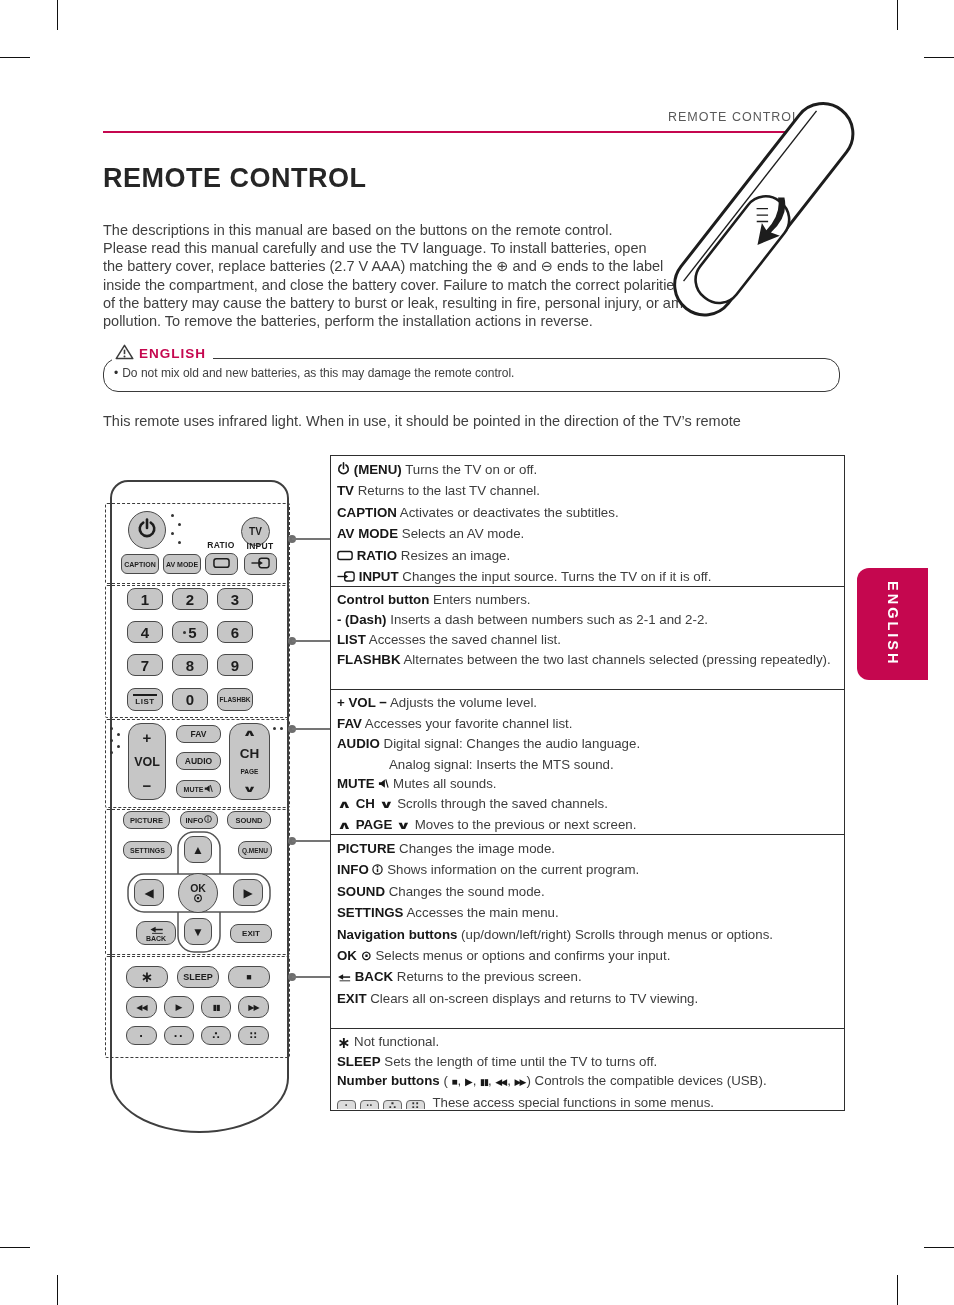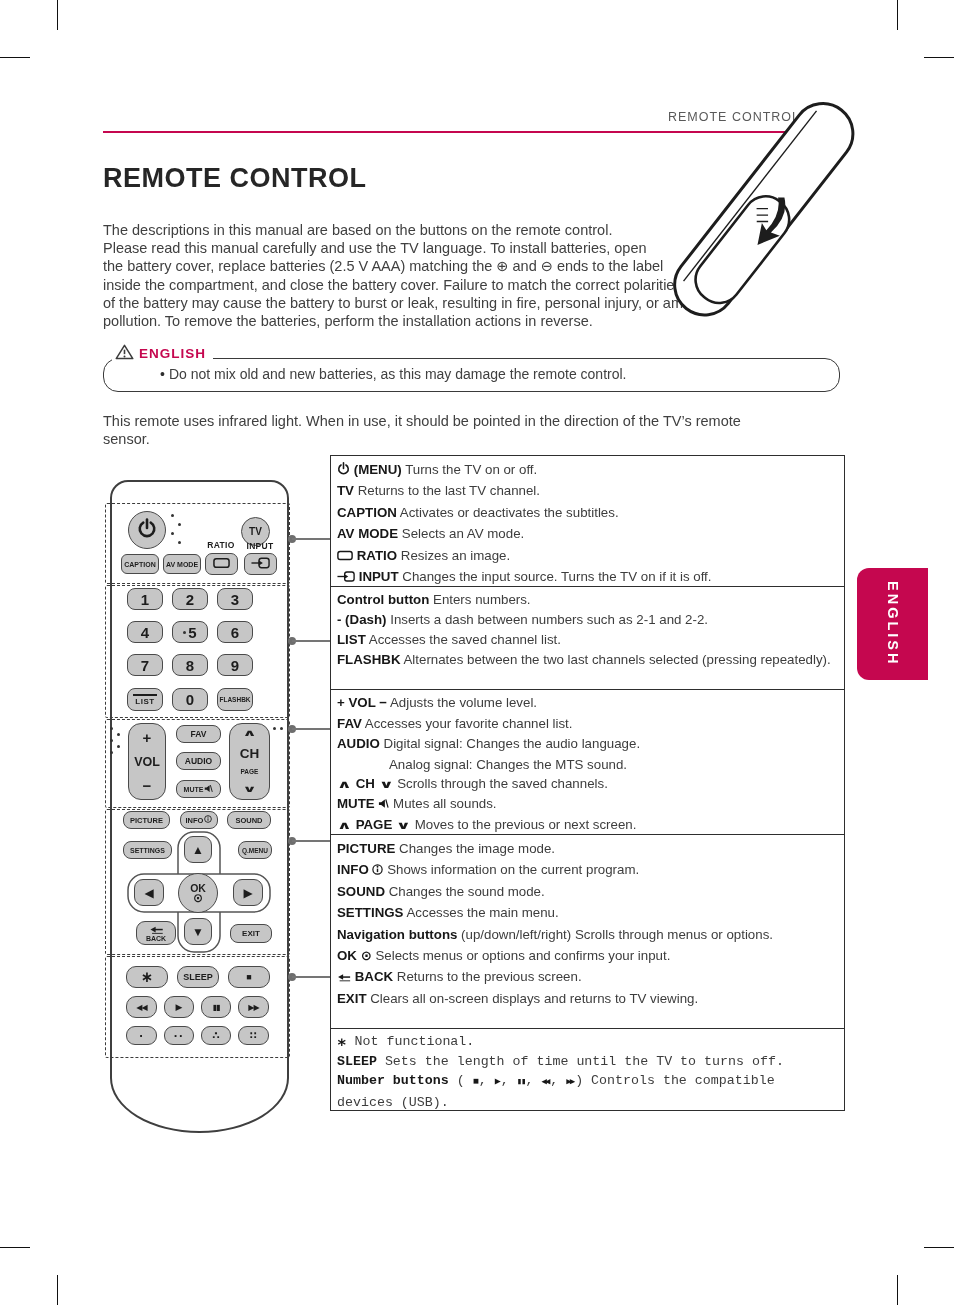--- a/index.html
+++ b/index.html
@@ -16,32 +16,32 @@
   
   .title{position:absolute;left:103px;top:163px;font-size:27px;font-weight:bold;color:#262626;letter-spacing:.5px;}
   .intro{position:absolute;left:103px;top:221px;width:720px;font-size:14.5px;line-height:18.2px;color:#404040;}
   .note{position:absolute;left:103px;top:412px;width:740px;font-size:14.5px;line-height:18.2px;color:#404040;}
   
   .caution-box{position:absolute;left:103px;top:358px;width:737px;height:34px;
                border:1.6px solid #3a3a3a;border-radius:15px;box-sizing:border-box;}
   .caution-label{position:absolute;left:112px;top:344px;height:18px;background:#fff;padding:0 7px 0 3px;
                  display:flex;align-items:center;gap:5px;font-size:13.5px;font-weight:bold;
                  color:#C5074F;letter-spacing:1px;}
-  .caution-text{position:absolute;left:114px;top:366px;font-size:14px;color:#404040;margin-left:46px;}
+  .caution-text{position:absolute;left:114px;top:366px;font-size:12px;color:#404040;}
   .caution-text .blt{margin-right:4px;color:#2e2e2e;}
   
   .dtable{position:absolute;left:330px;top:455px;width:515px;height:656px;
           border:1.3px solid #2e2e2e;box-sizing:border-box;background:#fff;}
   .tgroup{box-sizing:border-box;padding:3px 8px 0 6px;font-size:13.3px;color:#3d3d3d;overflow:hidden;}
   .tgroup + .tgroup{border-top:1.3px solid #2e2e2e;}
   .g1{height:130px;line-height:21.4px;}
   .g2{height:103px;line-height:20px;}
   .g3{height:145px;line-height:20.5px;}
   .g4{height:194px;line-height:21.4px;}
-  .g5{height:81px;line-height:19.5px;font-family:Liberation Mono, monospace;}
+  .g5{height:81px;line-height:19.5px;}
   .trow .term{color:#171717;}
   .trow .cont{padding-left:52px;line-height:19px;}
   .ic{display:inline-block;}
   .svgic svg{vertical-align:-1px;}
   .ic-plus,.ic-minus{font-weight:bold;color:#171717;}
   .ic-chevron_up,.ic-chevron_down{transform:scaleX(1.7);font-weight:bold;color:#171717;font-size:11px;margin:0 3px;}
   .ic-ok_target{font-weight:bold;color:#171717;}
   .ic-asterisk{font-weight:bold;font-size:16px;color:#171717;line-height:10px;vertical-align:-2px;}
   .ic-stop{font-size:10px;color:#171717;}
   .ic-play{font-size:10px;color:#171717;}
@@ -89,21 +89,21 @@
   <div class="crop" style="left:924px;top:1247px;width:30px;height:1px"></div>
 
   <div class="hdr-label">REMOTE CONTROL</div>
   <div class="hdr-num">17</div>
   <div class="hdr-rule"></div>
 
   <div class="title">REMOTE CONTROL</div>
   <div class="intro" id="intro">
       <div>The descriptions in this manual are based on the buttons on the remote control.</div>
       <div>Please read this manual carefully and use the TV language. To install batteries, open</div>
-      <div>the battery cover, replace batteries (2.5 V AAA) matching the ⊕ and ⊖ ends to the label</div>
+      <div>the battery cover, replace batteries (2.7 V AAA) matching the ⊕ and ⊖ ends to the label</div>
       <div>inside the compartment, and close the battery cover. Failure to match the correct polarities</div>
       <div>of the battery may cause the battery to burst or leak, resulting in fire, personal injury, or ambient</div>
       <div>pollution. To remove the batteries, perform the installation actions in reverse.</div>
     </div>
 
   <svg class="abs" style="left:664px;top:142px" width="196" height="152" viewBox="0 0 196 152">
     <g transform="rotate(38 98 76)">
       <rect x="64" y="-58" width="60" height="252" rx="30" fill="#fff" stroke="#1d1d1d" stroke-width="3"></rect>
       <path d="M75 -42 v216" stroke="#1d1d1d" stroke-width="1.4" fill="none"></path>
       <rect x="79" y="52" width="46" height="122" rx="22" fill="#fff" stroke="#1d1d1d" stroke-width="2.6"></rect>
@@ -122,21 +122,20 @@
         </svg>
     </span>
     <span>ENGLISH</span>
   </div>
   <div class="caution-text">
     <span class="blt">•</span><span>Do not mix old and new batteries, as this may damage the remote control.</span>
   </div>
 
   <div class="note" id="note">
       <div>This remote uses infrared light. When in use, it should be pointed in the direction of the TV’s remote</div>
-      <div>sensor.</div>
     </div>
 
   <div class="remote-body"></div>
 
   <div class="rsec" style="left:105px;top:503px;width:183px;height:79px"></div>
   <div class="rbtn round" style="left:128px;top:511px;width:38px;height:38px">
     <span><svg width="20" height="20" viewBox="0 0 14 14">
           <path d="M4.4 3.2 A5.1 5.1 0 1 0 9.6 3.2" fill="none" stroke="#1d1d1d" stroke-width="1.8" stroke-linecap="round"></path>
           <line x1="7" y1="1" x2="7" y2="7" stroke="#1d1d1d" stroke-width="1.8" stroke-linecap="round"></line>
         </svg></span>
@@ -319,26 +318,26 @@
       </div>
       <div class="tgroup g2">
         <div class="trow"><b class="term">Control button</b> Enters numbers.</div>
         <div class="trow"><b class="term">- (Dash)</b> Inserts a dash between numbers such as 2-1 and 2-2.</div>
         <div class="trow"><b class="term">LIST</b> Accesses the saved channel list.</div>
         <div class="trow"><b class="term">FLASHBK</b> Alternates between the two last channels selected (pressing repeatedly).</div>
       </div>
       <div class="tgroup g3">
         <div class="trow"><span class="ic ic-plus">+</span><b class="term"> VOL </b><span class="ic ic-minus">−</span> Adjusts the volume level.</div>
         <div class="trow"><b class="term">FAV</b> Accesses your favorite channel list.</div>
-        <div class="trow"><b class="term">AUDIO</b> Digital signal: Changes the audio language.<div class="cont">Analog signal: Changes the MTS sound.</div></div>
-        <div class="trow"><span class="ic ic-chevron_up">∧</span><b class="term"> CH </b><span class="ic ic-chevron_down">∨</span> Scrolls through the saved channels.</div>
+        <div class="trow"><b class="term">AUDIO</b> Digital signal: Changes the audio language.<div class="cont">Analog signal: Inserts the MTS sound.</div></div>
         <div class="trow"><b class="term">MUTE </b><span class="ic svgic"><svg width="11" height="11" viewBox="0 0 12 12">
               <path d="M1 4.5 h2.5 L7.5 1.5 v9 L3.5 7.5 H1 z" fill="#171717"></path>
               <line x1="8.5" y1="1.5" x2="11" y2="10.5" stroke="#171717" stroke-width="1.3"></line>
             </svg></span> Mutes all sounds.</div>
+        <div class="trow"><span class="ic ic-chevron_up">∧</span><b class="term"> CH </b><span class="ic ic-chevron_down">∨</span> Scrolls through the saved channels.</div>
         <div class="trow"><span class="ic ic-chevron_up">∧</span><b class="term"> PAGE </b><span class="ic ic-chevron_down">∨</span> Moves to the previous or next screen.</div>
       </div>
       <div class="tgroup g4">
         <div class="trow"><b class="term">PICTURE</b> Changes the image mode.</div>
         <div class="trow"><b class="term">INFO </b><span class="ic svgic"><svg width="11" height="11" viewBox="0 0 10 10">
               <circle cx="5" cy="5" r="4.2" fill="none" stroke="#171717" stroke-width="1.1"></circle>
               <line x1="5" y1="4.2" x2="5" y2="7.4" stroke="#171717" stroke-width="1.3"></line>
               <circle cx="5" cy="2.5" r="0.85" fill="#171717"></circle>
             </svg></span> Shows information on the current program.</div>
         <div class="trow"><b class="term">SOUND</b> Changes the sound mode.</div>

